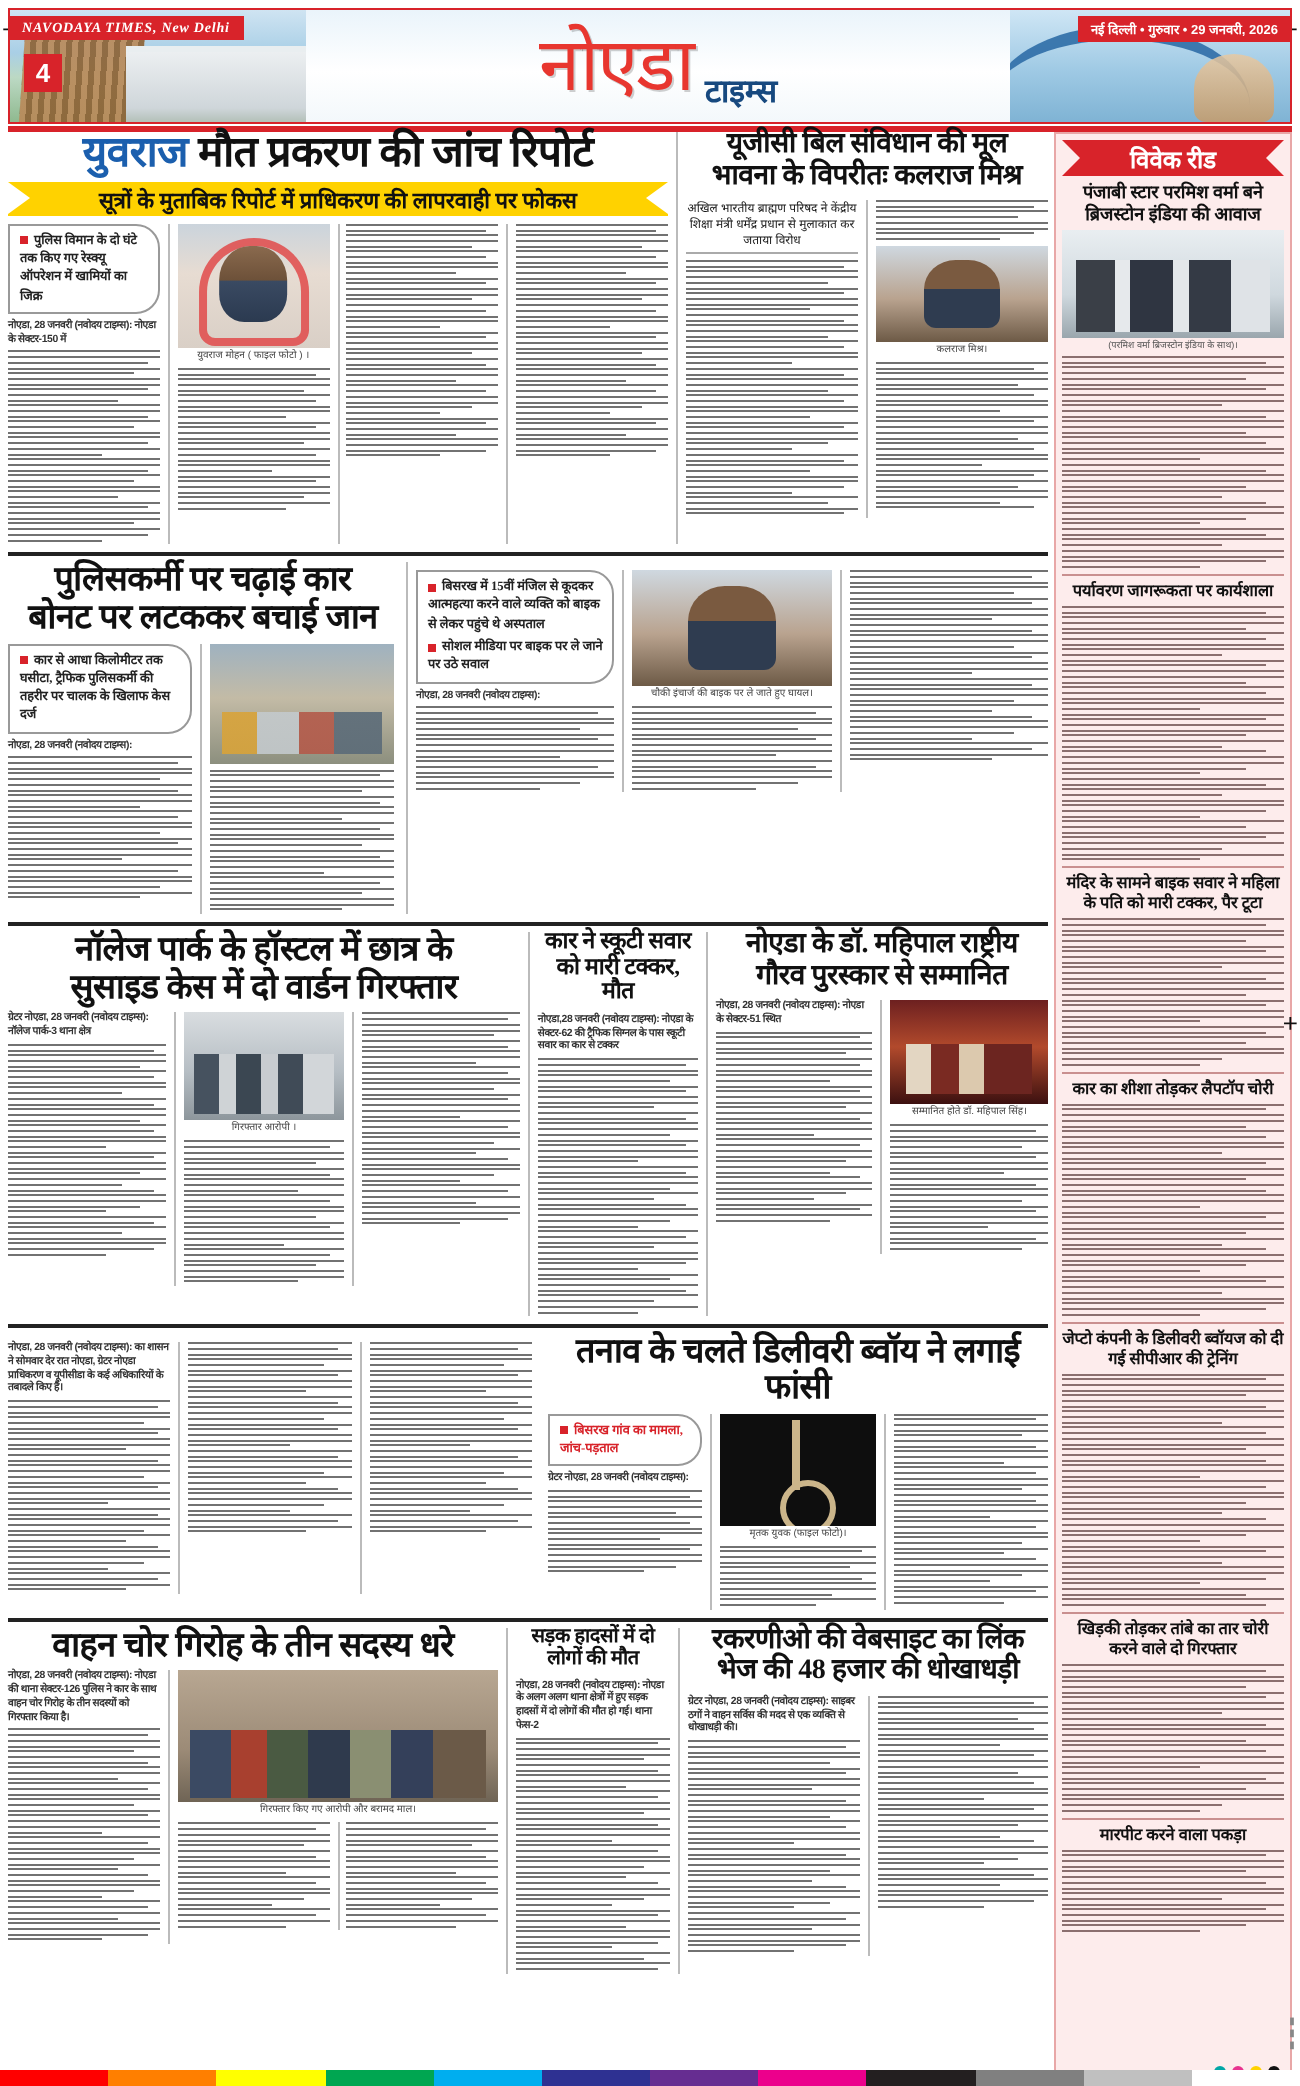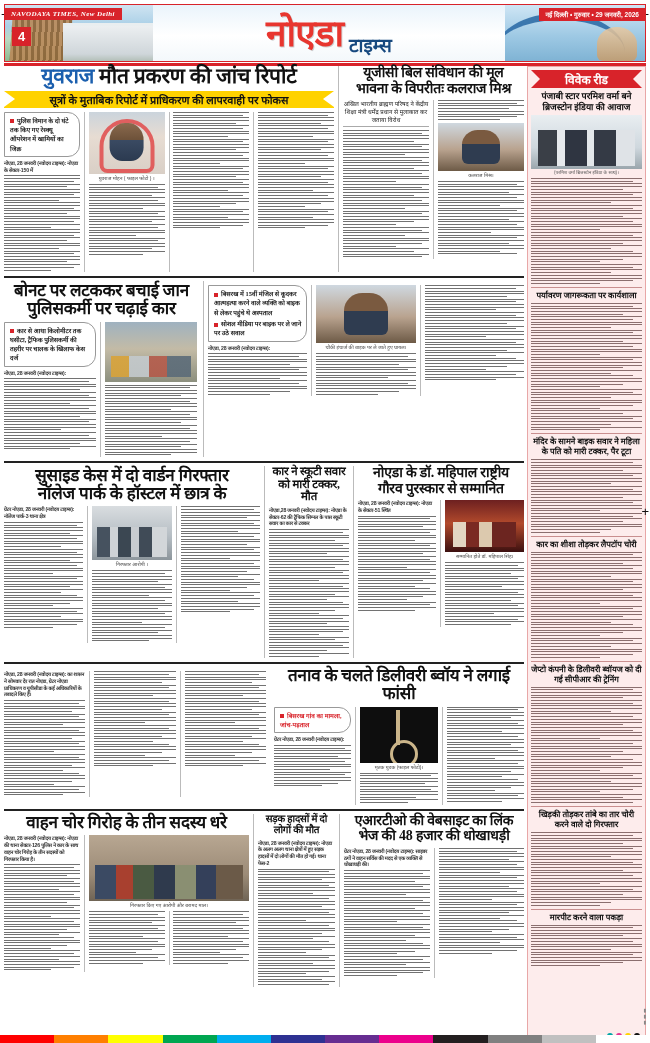--- a/index.html
+++ b/index.html
@@ -32,27 +32,27 @@
   .mh-strap { position:absolute; left:0; top:3px; background:#d8232a; color:#fff;
     font-style:italic; font-weight:bold; font-size:7px; letter-spacing:.4px;
     padding:2px 7px 2px 6px; z-index:4; white-space:nowrap;
     font-family:"Liberation Serif", serif; }
   .page-num { position:absolute; left:7px; top:22px; width:19px; height:19px; background:#d8232a;
     color:#fff; font-weight:bold; font-size:13px; display:flex; align-items:center;
     justify-content:center; z-index:5; }
   .mh-center { flex:1; display:flex; align-items:center; justify-content:center;
     background:linear-gradient(180deg,#eaf4fb 0%,#ffffff 55%,#f3f8fb 100%);
     gap:6px; padding:0 4px; position:relative; }
-  .logo-1 { color:#e8362f; font-size:37px; font-weight:bold; line-height:1;
+  .logo-1 { color:#e8362f; font-size:37px; font-weight:normal; line-height:1;
     font-family:"Liberation Serif", serif; letter-spacing:-1px;
     text-shadow:1px 1px 0 rgba(0,0,0,.18); }
   .logo-2 { color:#1b5fae; font-size:37px; font-weight:bold; line-height:1;
     font-family:"Liberation Serif", serif; letter-spacing:-1px;
     text-shadow:1px 1px 0 rgba(0,0,0,.18); }
-  .logo-3 { color:#17497f; font-size:19px; font-weight:bold; line-height:1;
+  .logo-3 { color:#17497f; font-size:16px; font-weight:bold; line-height:1;
     font-family:"Liberation Serif", serif; align-self:flex-end; margin-bottom:6px; }
   .mh-right { width:140px; position:relative; overflow:hidden;
     background:linear-gradient(180deg,#cfe6f5 0%,#9ec9e4 55%,#7fb3d4 100%); }
   .mh-right::before { content:""; position:absolute; left:-10px; top:8px; width:130px; height:46px;
     border-top:7px solid #2f6ea8; border-radius:60% 60% 0 0 / 90% 90% 0 0; opacity:.9; }
   .mh-right::after { content:""; position:absolute; right:8px; bottom:0; width:40px; height:34px;
     background:linear-gradient(180deg,#e8c9a2,#c79b68); border-radius:50% 50% 6px 6px; opacity:.85; }
   .mh-date { position:absolute; right:0; top:3px; background:#d8232a; color:#fff;
     font-size:6.5px; font-weight:bold; padding:2px 6px; z-index:6; white-space:nowrap; }
   .mh-rule { height:3px; background:#d8232a; margin-top:1px; }
@@ -482,22 +482,22 @@
             </div>
           </div>
         </div>
       </div>
 
       <div class="sep"></div>
 
       <div style="display:flex; gap:4px;">
 
         <div style="width:196px;">
+          <div class="hl hl-lg">पुलिसकर्मी पर चढ़ाई कार</div>
           <div class="hl hl-lg" style="margin-top:1px;">बोनट पर लटककर बचाई जान</div>
-          <div class="hl hl-lg">पुलिसकर्मी पर चढ़ाई कार</div>
           <div style="display:flex; gap:4px; margin-top:4px;">
             <div style="width:92px;">
               <div class="kicker">
                 <div class="kline"><span class="kdot"></span><span>कार से आधा किलोमीटर तक घसीटा, ट्रैफिक पुलिसकर्मी की तहरीर पर चालक के खिलाफ केस दर्ज</span></div>
               </div>
               <div class="dateline" style="margin-top:3px;">नोएडा, 28 जनवरी (नवोदय टाइम्स):</div>
               <div class="txt dense">
                 <div class="ln sf"></div>
                   <div class="ln s9"></div>
                   <div class="ln sf"></div>
@@ -658,22 +658,22 @@
             </div>
           </div>
         </div>
       </div>
 
       <div class="sep"></div>
 
       <div style="display:flex; gap:4px;">
 
         <div style="width:256px;">
+          <div class="hl hl-lg">नॉलेज पार्क के हॉस्टल में छात्र के</div>
           <div class="hl hl-lg" style="margin-top:1px;">सुसाइड केस में दो वार्डन गिरफ्तार</div>
-          <div class="hl hl-lg">नॉलेज पार्क के हॉस्टल में छात्र के</div>
           <div style="display:flex; gap:4px; margin-top:4px;">
             <div style="width:80px;">
               <div class="dateline">ग्रेटर नोएडा, 28 जनवरी (नवोदय टाइम्स): नॉलेज पार्क-3 थाना क्षेत्र</div>
               <div class="txt dense">
                 <div class="ln sf"></div>
                   <div class="ln s9"></div>
                   <div class="ln sf"></div>
                   <div class="ln sf"></div>
                 <div class="ln s8"></div>
                   <div class="ln sf"></div>
@@ -1317,21 +1317,21 @@
             <div class="ln sf"></div>
               <div class="ln s8"></div>
               <div class="ln sf"></div>
               <div class="ln s9"></div>
           </div>
         </div>
 
         <div class="vline"></div>
 
         <div style="width:180px;">
-          <div class="hl hl-md">एआरटीओ की वेबसाइट का लिंक</div>
+          <div class="hl hl-md">रकरणीओ की वेबसाइट का लिंक</div>
           <div class="hl hl-md" style="margin-top:1px;">
             <span>भेज की </span><span>48</span><span> हजार की धोखाधड़ी</span>
           </div>
           <div style="display:flex; gap:4px; margin-top:4px;">
             <div style="width:86px;">
               <div class="dateline">ग्रेटर नोएडा, 28 जनवरी (नवोदय टाइम्स): साइबर ठगों ने वाहन सर्विस की मदद से एक व्यक्ति से धोखाधड़ी की।</div>
               <div class="txt dense">
                 <div class="ln sf"></div>
                   <div class="ln s9"></div>
                   <div class="ln sf"></div>

